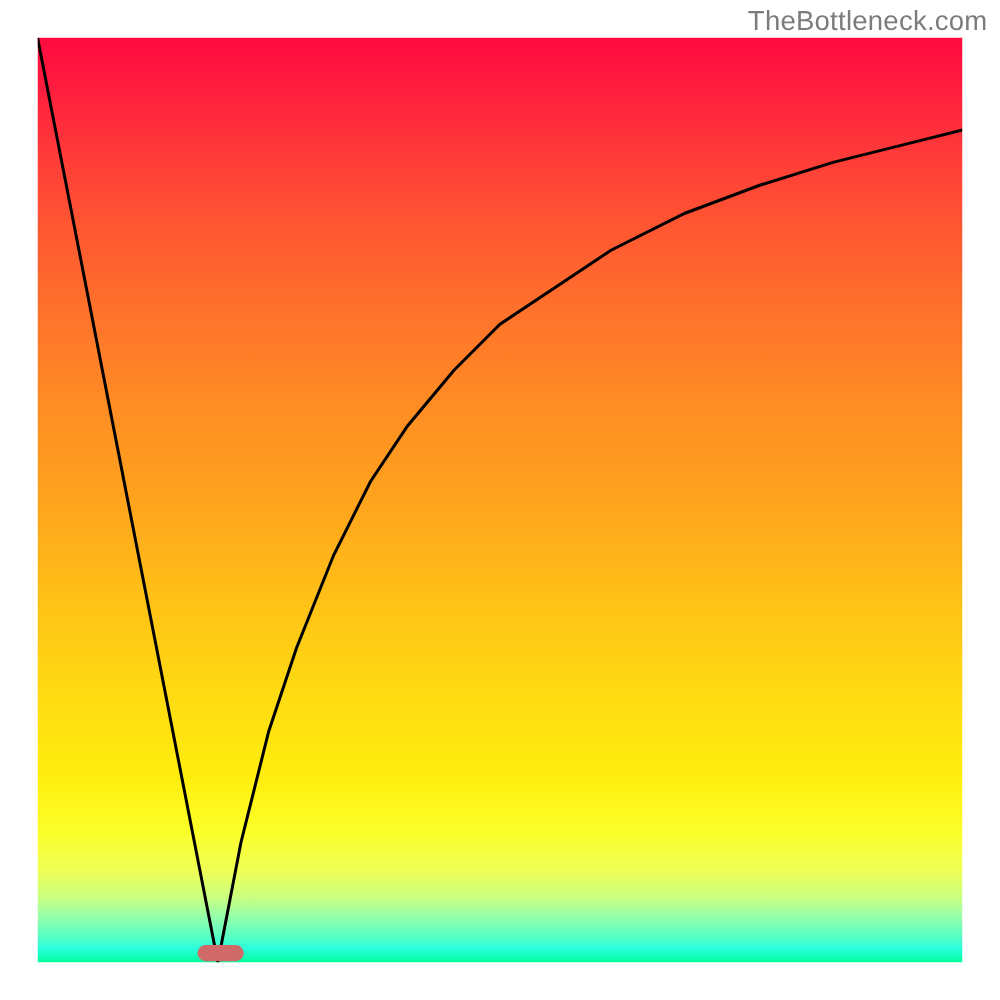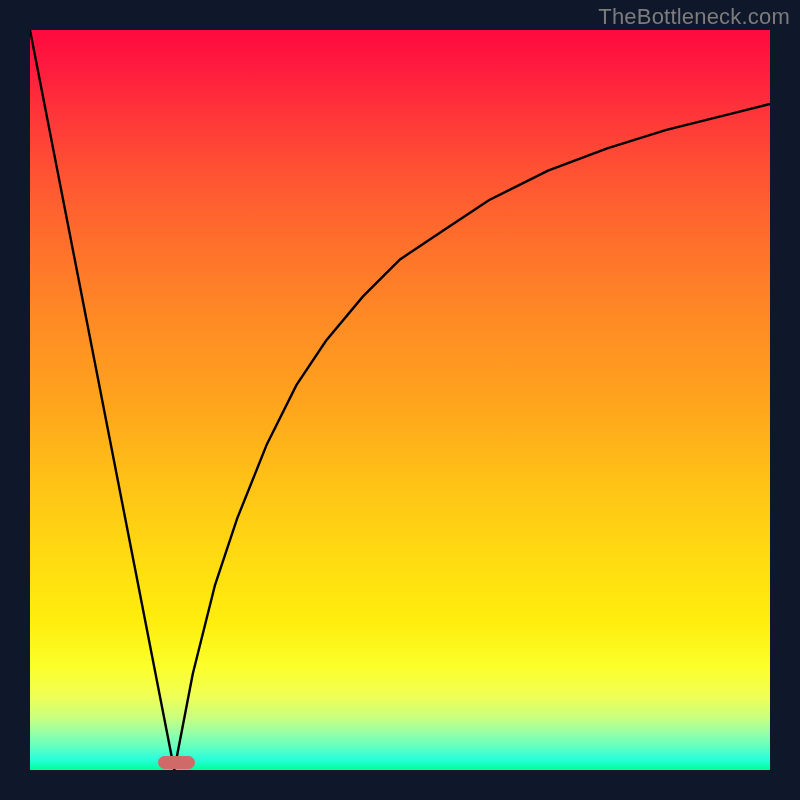--- a/index.html
+++ b/index.html
@@ -8,21 +8,21 @@
     width: 800px;
     height: 800px;
     overflow: hidden;
     background: #000;
     font-family: Arial, Helvetica, sans-serif;
   }
   .frame {
     position: relative;
     width: 800px;
     height: 800px;
-    background: #0f172a;
+    background: #ffffff;
   }
   .plot {
     position: absolute;
     left: 30px;
     top: 30px;
     width: 740px;
     height: 740px;
     overflow: hidden;
   }
   .gradient {

